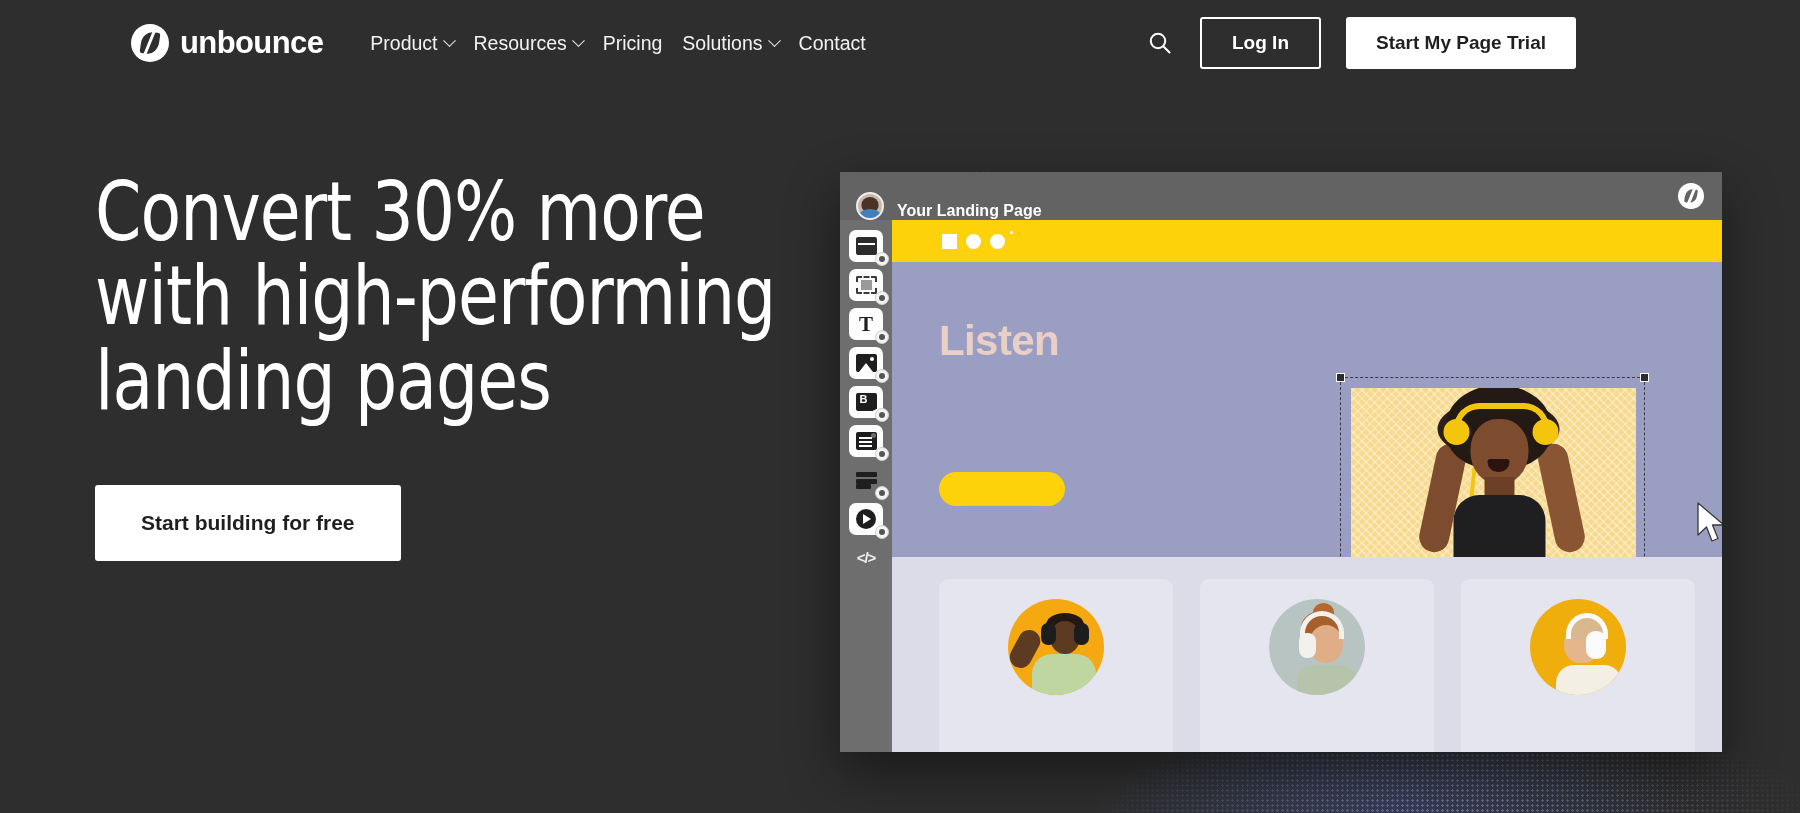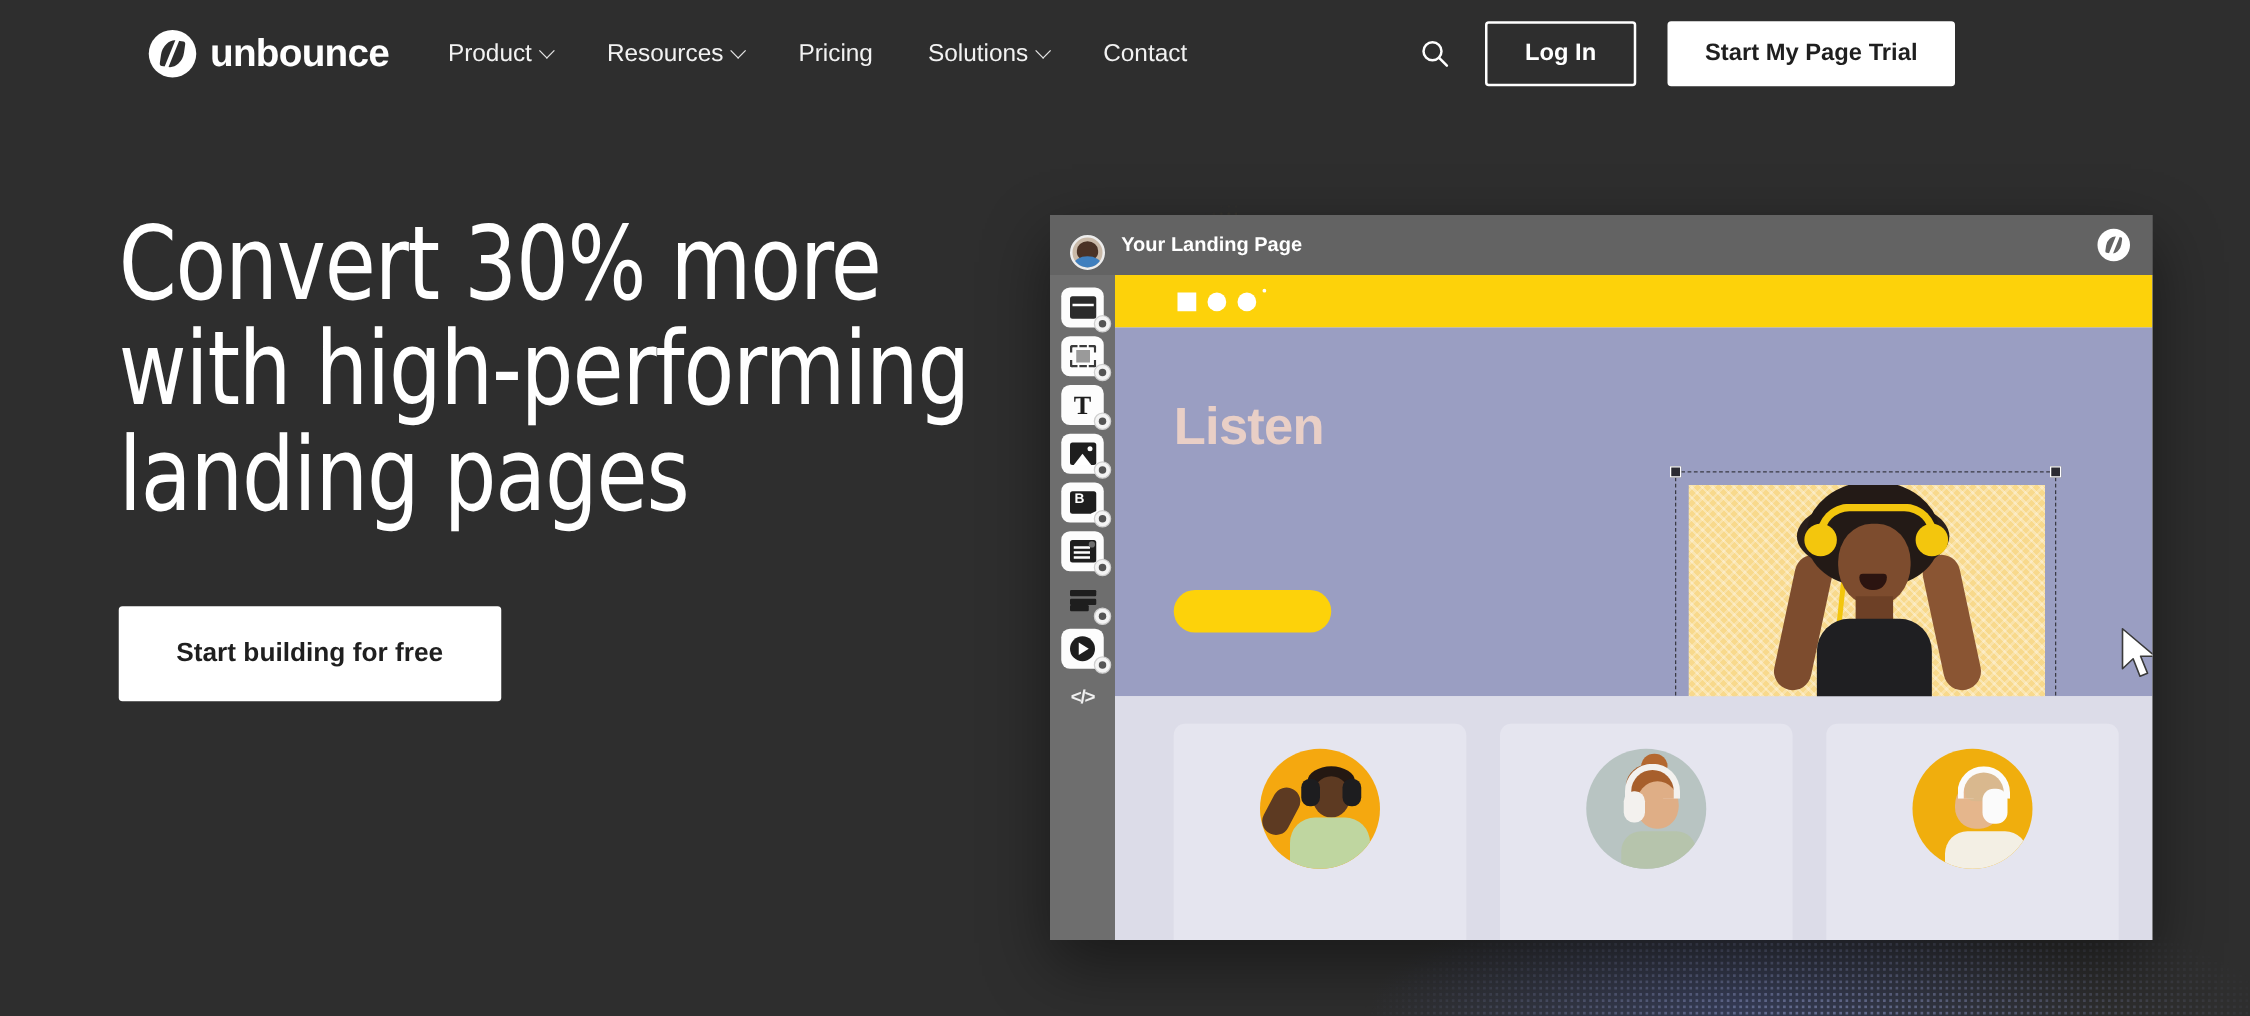--- a/index.html
+++ b/index.html
@@ -41,21 +41,21 @@
   .glow-blue {
     position:absolute;
     right:0; bottom:-60px;
     width:820px; height:230px;
     background:radial-gradient(ellipse 420px 130px at 50% 70%, rgba(60,72,120,.55), transparent 70%);
     pointer-events:none;
   }
 
   
   .header {
-    position:absolute; left:0; top:0;
+    position:absolute; left:12px; top:0;
     width:1664px; height:86px;
     display:flex; align-items:center;
     z-index:20;
   }
   .brand { display:flex; align-items:center; gap:11px; margin-left:119px; }
   .brand-mark {
     width:38px; height:38px; border-radius:50%;
     background:#fff; position:relative; flex:none;
   }
   .brand-mark::before {
@@ -68,21 +68,21 @@
   .brand-mark::after {
     content:""; position:absolute;
     left:17px; top:6px; width:3px; height:26px;
     background:#fff; transform:rotate(22deg);
   }
   .brand-name {
     color:#fff; font-size:31px; font-weight:700;
     letter-spacing:-0.6px;
   }
 
-  .nav { display:flex; align-items:center; gap:40px; margin-left:45px; }
+  .nav { display:flex; align-items:center; gap:16px; margin-left:45px; }
   .nav-item {
     display:flex; align-items:center; gap:7px;
     color:#f2f2f2; font-size:19.5px; font-weight:400;
     cursor:pointer; white-space:nowrap;
     padding:6px 2px;
   }
   .caret {
     width:9px; height:9px;
     border-right:1.8px solid #e6e6e6;
     border-bottom:1.8px solid #e6e6e6;
@@ -156,22 +156,22 @@
     position:absolute;
     left:840px; top:172px;
     width:882px; height:580px;
     background:#6e6e6e;
     box-shadow:0 20px 50px rgba(0,0,0,.45);
     overflow:hidden;
     z-index:12;
   }
   .builder-topbar {
     height:48px; background:#636363;
-    display:flex; align-items:flex-start;
-    padding:16px 16px;
+    display:flex; align-items:flex-end;
+    padding:0 16px;
     position:relative;
   }
   .avatar {
     width:28px; height:28px; border-radius:50%;
     background:#c9b9a8;
     border:2px solid #ededed;
     position:relative; overflow:hidden; flex:none;
   }
   .avatar::before{
     content:""; position:absolute; left:50%; top:3px;

